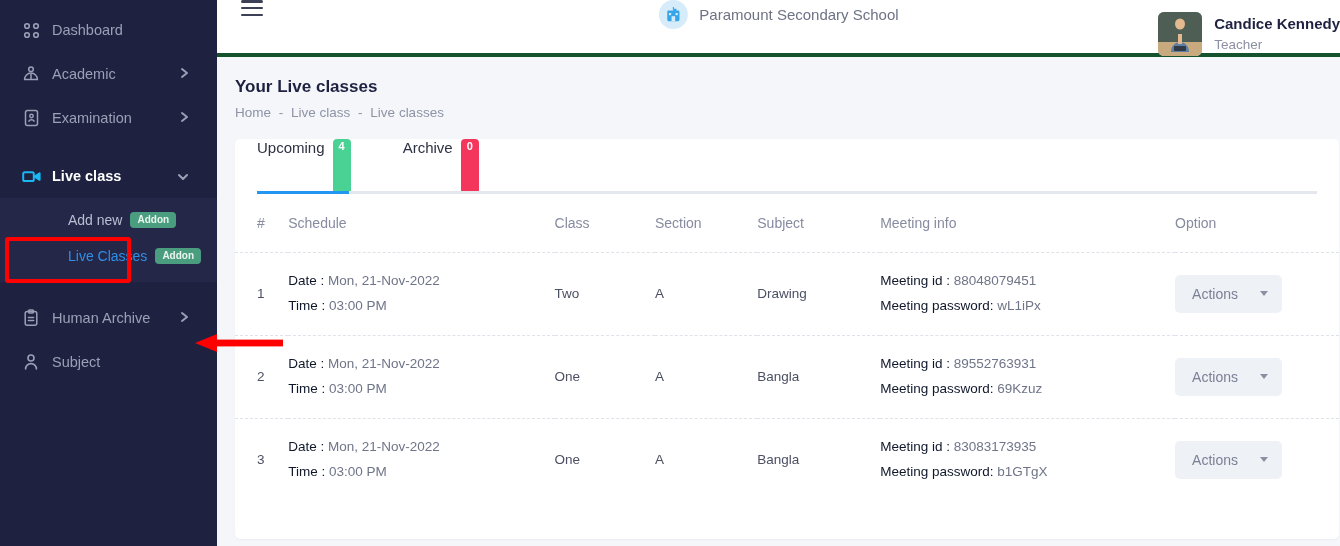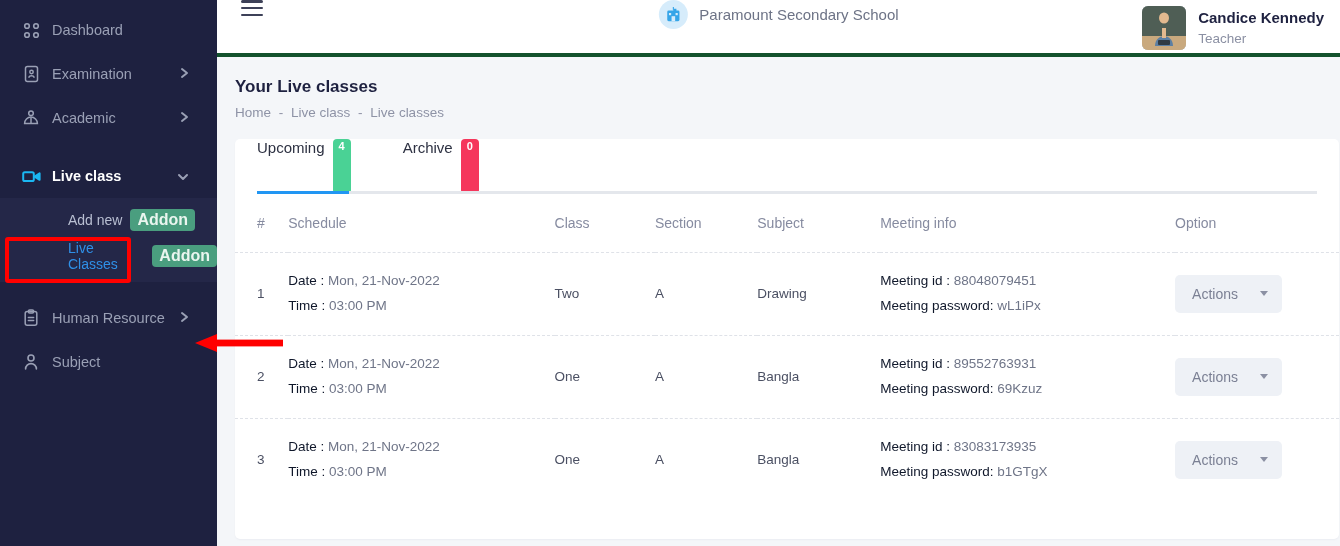--- a/index.html
+++ b/index.html
@@ -58,21 +58,21 @@
     font-size: 14px;
     color: #b9bfd2;
     cursor: pointer;
   }
   .sub-item.current { color: #2f90e8; }
   .addon-badge {
     display: inline-block;
     margin-left: 8px;
     background: #4a9e7f;
     color: #eaf5ef;
-    font-size: 16px;
+    font-size: 10px;
     font-weight: 700;
     border-radius: 4px;
     padding: 2.5px 7px 3px 7px;
     line-height: 1;
   }
   .nav-gap { height: 14px; }
 
   
   .anno-box {
     position: absolute;
@@ -114,23 +114,23 @@
     display: flex; align-items: center; gap: 12px;
   }
   .school-ico {
     width: 29px; height: 29px; border-radius: 50%;
     background: #d6ecfb;
     display: flex; align-items: center; justify-content: center;
   }
   .school-name { color: #6d7386; font-size: 15px; }
 
   .user {
-    position: absolute; right: 0px; top: 6px;
+    position: absolute; right: 0px; top: 12px;
     display: flex; align-items: center; gap: 12px;
-    padding-right: 16px;
+    padding-right: 0px;
   }
   .avatar {
     width: 44px; height: 44px; border-radius: 6px;
     overflow: hidden; position: relative; flex: 0 0 44px;
     background: #6d7b86;
   }
   .user-meta { line-height: 1.25; }
   .user-name { font-size: 15px; font-weight: 700; color: #1e2140; white-space: nowrap;}
   .user-role { font-size: 13.5px; color: #8b90a3; }
 
@@ -242,43 +242,43 @@
               <circle cx="13" cy="4" r="2.3"></circle>
             <circle cx="4" cy="13" r="2.3"></circle>
               <circle cx="13" cy="13" r="2.3"></circle>
           </svg>
         </span>
         <span>Dashboard</span>
       </div>
 
       <div class="nav-item">
         <span class="ico">
+          <svg width="18" height="18" viewBox="0 0 18 18" fill="none" stroke="currentColor" stroke-width="1.5">
+            <circle cx="9" cy="4.3" r="2.3"></circle>
+            <path d="M2.6 14.5 A6.4 6.4 0 0 1 15.4 14.5 Z"></path>
+            <line x1="9" y1="8.6" x2="9" y2="14.5"></line>
+          </svg>
+        </span>
+        <span>Academic</span>
+        <span class="chev">
+          <svg width="9" height="12" viewBox="0 0 9 12" fill="none" stroke="currentColor" stroke-width="2" stroke-linecap="round" stroke-linejoin="round">
+              <polyline points="2,2 7,6 2,10"></polyline>
+            </svg>
+        </span>
+      </div>
+
+      <div class="nav-item">
+        <span class="ico">
           <svg width="17" height="18" viewBox="0 0 17 18" fill="none" stroke="currentColor" stroke-width="1.5">
             <rect x="2.5" y="1.5" width="12" height="15" rx="2"></rect>
             <circle cx="8.5" cy="7" r="1.7"></circle>
             <path d="M5.6 12.6 A3.2 3.2 0 0 1 11.4 12.6"></path>
           </svg>
         </span>
         <span>Examination</span>
-        <span class="chev">
-          <svg width="9" height="12" viewBox="0 0 9 12" fill="none" stroke="currentColor" stroke-width="2" stroke-linecap="round" stroke-linejoin="round">
-              <polyline points="2,2 7,6 2,10"></polyline>
-            </svg>
-        </span>
-      </div>
-
-      <div class="nav-item">
-        <span class="ico">
-          <svg width="18" height="18" viewBox="0 0 18 18" fill="none" stroke="currentColor" stroke-width="1.5">
-            <circle cx="9" cy="4.3" r="2.3"></circle>
-            <path d="M2.6 14.5 A6.4 6.4 0 0 1 15.4 14.5 Z"></path>
-            <line x1="9" y1="8.6" x2="9" y2="14.5"></line>
-          </svg>
-        </span>
-        <span>Academic</span>
         <span class="chev">
           <svg width="9" height="12" viewBox="0 0 9 12" fill="none" stroke="currentColor" stroke-width="2" stroke-linecap="round" stroke-linejoin="round">
               <polyline points="2,2 7,6 2,10"></polyline>
             </svg>
         </span>
       </div>
 
       <div class="nav-gap"></div>
 
       <div class="nav-item active">
@@ -311,21 +311,21 @@
 
       <div class="nav-item">
         <span class="ico">
           <svg width="16" height="18" viewBox="0 0 16 18" fill="none" stroke="currentColor" stroke-width="1.5" stroke-linecap="round">
             <rect x="2.2" y="2.6" width="11.6" height="13.6" rx="2"></rect>
             <rect x="5.4" y="1" width="5.2" height="3" rx="1.2"></rect>
             <line x1="5.4" y1="8.4" x2="10.6" y2="8.4"></line>
             <line x1="5.4" y1="11.4" x2="10.6" y2="11.4"></line>
           </svg>
         </span>
-        <span>Human Resource</span>
+        <span>Human Archive</span>
         <span class="chev">
           <svg width="9" height="12" viewBox="0 0 9 12" fill="none" stroke="currentColor" stroke-width="2" stroke-linecap="round" stroke-linejoin="round">
               <polyline points="2,2 7,6 2,10"></polyline>
             </svg>
         </span>
       </div>
 
       <div class="nav-item">
         <span class="ico">
           <svg width="16" height="18" viewBox="0 0 16 18" fill="none" stroke="currentColor" stroke-width="1.6" stroke-linecap="round">

